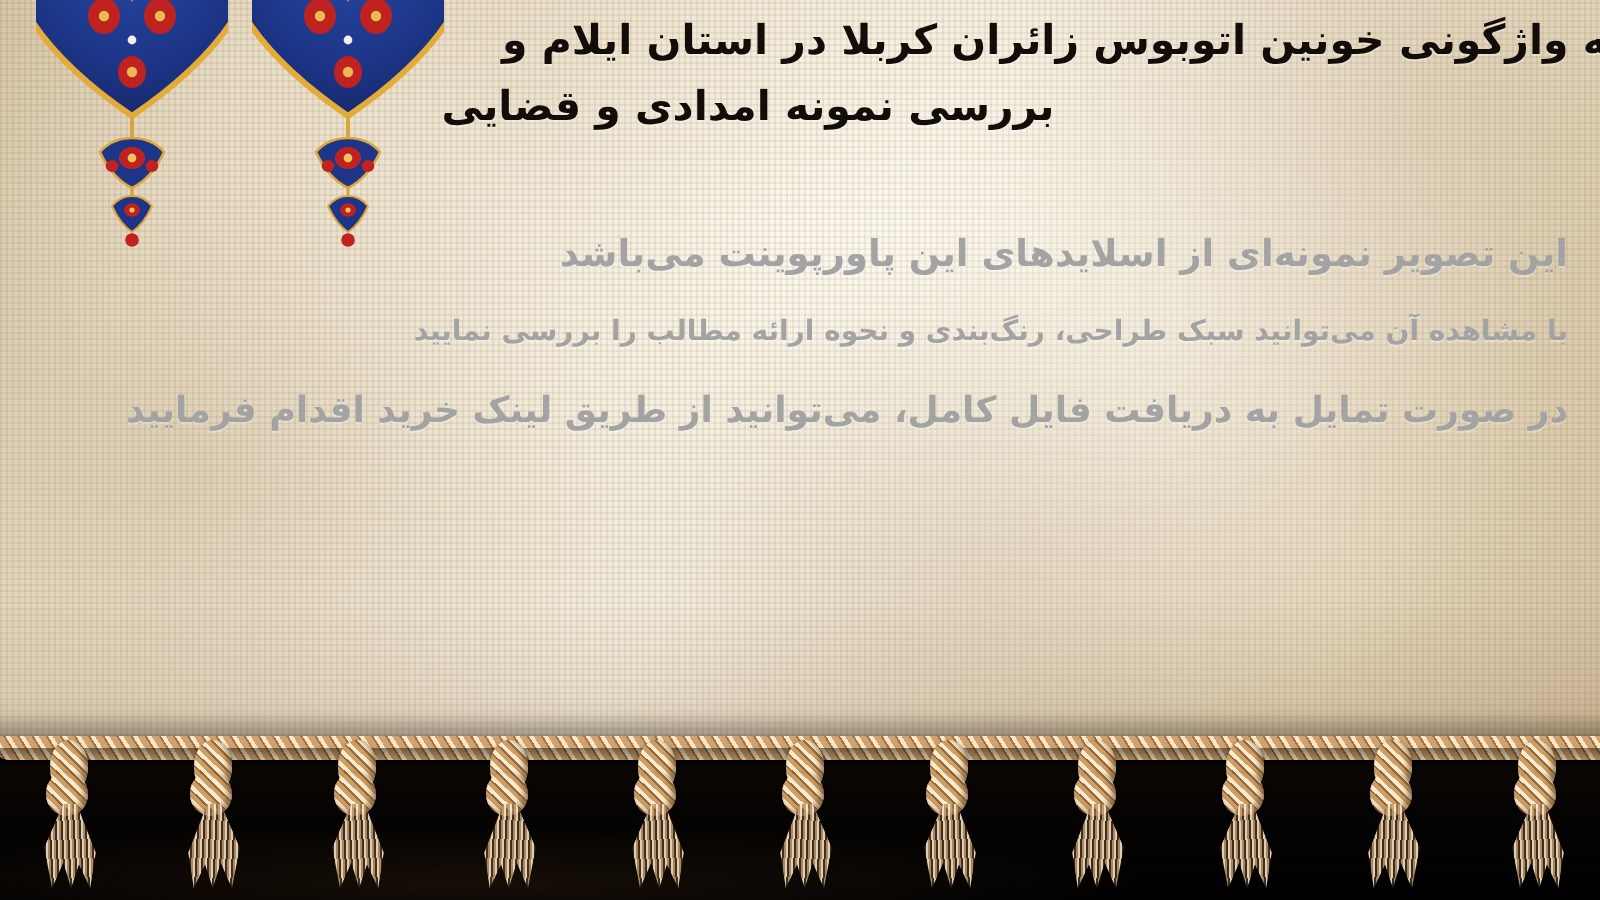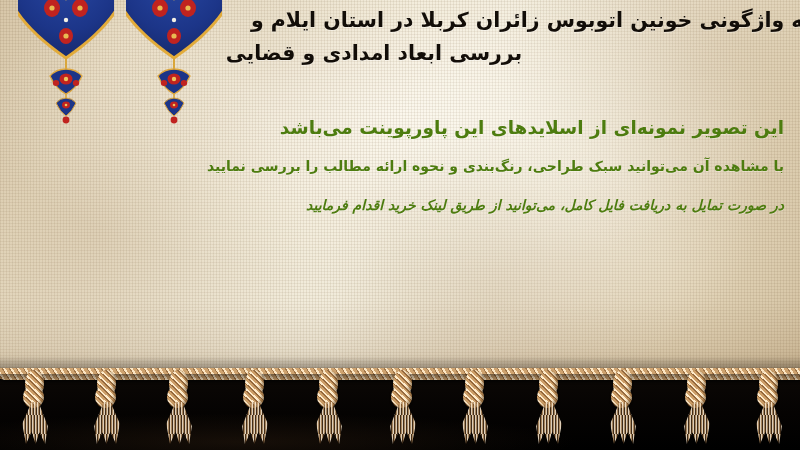--- a/index.html
+++ b/index.html
@@ -104,32 +104,32 @@
   }
 
   .body-block {
     position: absolute;
     top: 108px;
     right: 16px;
     left: 16px;
     text-align: right;
   }
   .body-line {
-    color: #4d7c0f;
+    color: #a3a3a3;
     font-family: "DejaVu Sans", sans-serif;
     font-weight: bold;
     font-size: 19px;
     line-height: 39px;
     white-space: nowrap;
     text-shadow: 0 1px 0 rgba(255,255,255,0.30);
     letter-spacing: -0.2px;
   }
   .body-line.b1 { font-size: 18.5px; margin-right: 0; }
   .body-line.b2 { font-size: 14px; }
-  .body-line.b3 { font-size: 14px; font-style: italic; }
+  .body-line.b3 { font-size: 18px; }
 
   
   .ornament {
     position: absolute;
     pointer-events: none;
   }
   .ornament-a { left: 18px;  top: -46px; }
   .ornament-b { left: 126px; top: -46px; }
 
   
@@ -349,21 +349,21 @@
       <ellipse cx="0" cy="-2" rx="4" ry="3.4" fill="#c0231f"></ellipse>
       <circle cx="0" cy="-2" r="1.3" fill="#edc45e"></circle>
     </g>
     <circle cx="48" cy="166" r="3.4" fill="#c0231f"></circle>
   </svg>
 
   <div class="text-layer">
 
     <div class="title-block">
       <div class="title-line line-1">لیل حادثه واژگونی خونین اتوبوس زائران کربلا در استان ایلام و</div>
-      <div class="title-line line-2">بررسی ابعاد امدادی و قضایی</div>
+      <div class="title-line line-2">بررسی نمونه امدادی و قضایی</div>
     </div>
 
     <div class="body-block">
       <div class="body-line b1">این تصویر نمونه‌ای از اسلایدهای این پاورپوینت می‌باشد</div>
       <div class="body-line b2">با مشاهده آن می‌توانید سبک طراحی، رنگ‌بندی و نحوه ارائه مطالب را بررسی نمایید</div>
       <div class="body-line b3">در صورت تمایل به دریافت فایل کامل، می‌توانید از طریق لینک خرید اقدام فرمایید</div>
     </div>
 
   </div>
 

